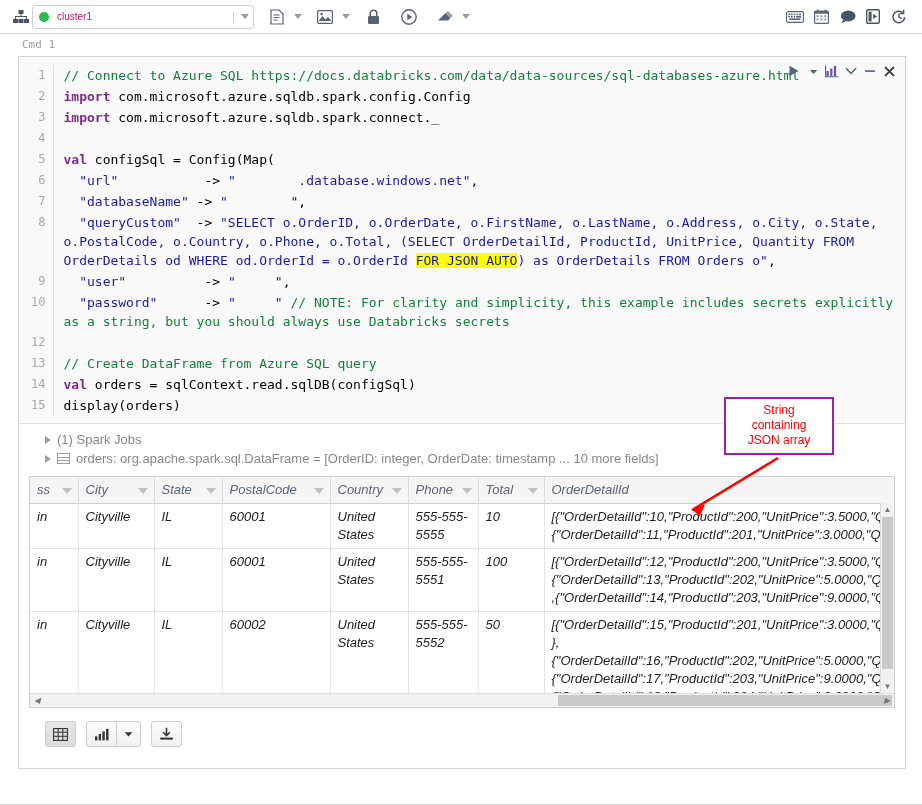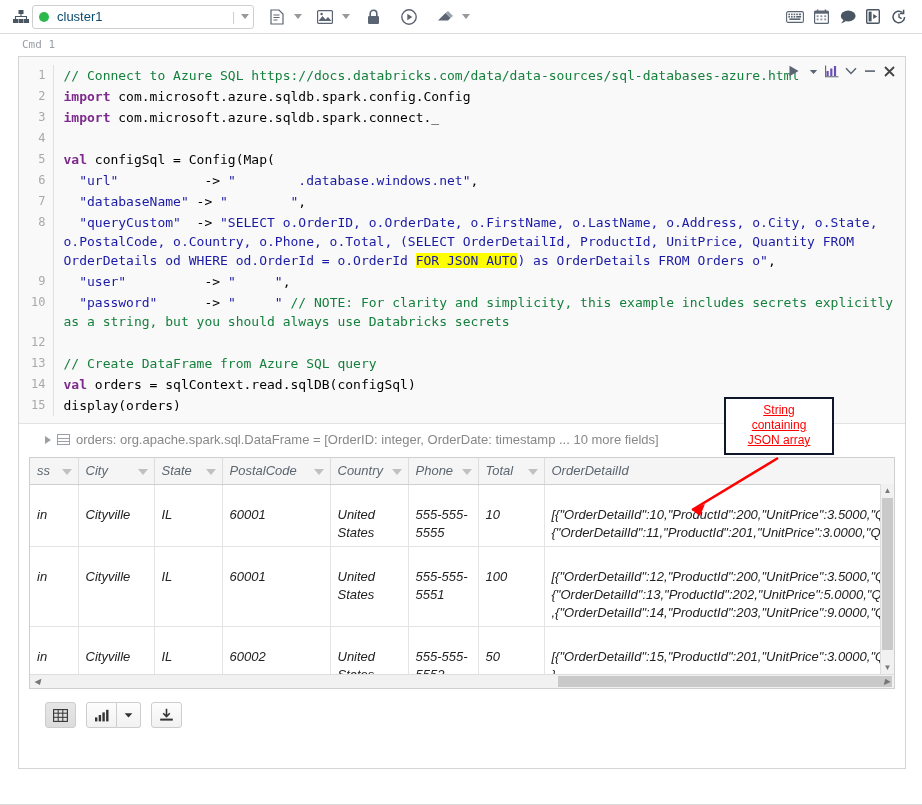--- a/index.html
+++ b/index.html
@@ -30,21 +30,21 @@
     height: 24px;
     width: 222px;
     padding: 0 4px 0 6px;
     margin-left: 22px;
     background: #fff;
   }
   .cluster-dot {
     width: 10px; height: 10px; border-radius: 50%;
     background: #2db84d; margin-right: 8px; flex: 0 0 auto;
   }
-  .cluster-name { font-size: 13px; color: #0c4a6e; flex: 1 1 auto; white-space: nowrap; }
+  .cluster-name { font-size: 10px; color: #be185d; flex: 1 1 auto; white-space: nowrap; }
   .caret-sm {
     width:0;height:0;border-left:4px solid transparent;border-right:4px solid transparent;
     border-top:5px solid #999; margin-left:4px; flex:0 0 auto;
   }
   .sep-pipe { color:#ccc; font-size:12px; margin-right:2px; }
 
   .tb-icon {
     width: 26px; height: 24px;
     display: flex; align-items: center; justify-content: center;
     color: #5a6472;
@@ -154,21 +154,21 @@
     overflow: hidden;
   }
   table.dt th .hcaret {
     position:absolute; right:6px; top:11px;
     width:0;height:0;border-left:5px solid transparent;border-right:5px solid transparent;
     border-top:6px solid #c0c0c0;
   }
   table.dt td {
     border-right: 1px solid #e4e4e4;
     border-bottom: 1px solid #e4e4e4;
-    padding: 21px 6px 4px 7px;
+    padding: 4px 6px 4px 7px;
     color: #222;
     vertical-align: top;
     word-break: break-word;
     font-size: 13px;
     line-height: 18px;
   }
   td.od { font-size: 12.5px; line-height: 18px; word-break: break-all; }
 
   
   .vscroll {
@@ -209,29 +209,28 @@
     display:inline-block; height:11px; vertical-align:middle;
     background: linear-gradient(90deg,#e9e9e9,#d8d8d8,#eee,#ddd,#e5e5e5);
     filter: blur(0.6px);
   }
 
   
   .callout {
     position: absolute;
     left: 724px; top: 397px;
     width: 110px; height: 58px;
-    border: 2px solid #0f172a;
+    border: 2px solid #a21caf;
     background: #ffffff;
     color: #ff0000;
     font-size: 12px;
     line-height: 15px;
     text-align: center;
     padding-top: 4px;
     z-index: 20;
-    text-decoration: underline;
   }
   .callout-arrow { position:absolute; left:620px; top:440px; width:220px; height:80px; z-index:19; pointer-events:none; }
 
   .bottom-line { position:absolute; left:0; right:0; bottom:0; height:1px; background:#d9d9d9; }
 </style>
 </head>
 <body>
 
 <div class="topbar">
   <div class="cluster-icon">
@@ -456,20 +455,24 @@
           </tr>
           <tr>
             <td class="gutter">15</td>
             <td class="src">display(orders)</td>
           </tr>
         </tbody>
     </table>
   </div>
 
   <div class="results">
+    <div class="jobline">
+      <span class="tri"></span>
+      <span>(1) Spark Jobs</span>
+    </div>
     <div class="jobline">
       <span class="tri"></span>
       <span class="grid-mini"></span>
       <span>orders:  org.apache.spark.sql.DataFrame = [OrderID: integer, OrderDate: timestamp ... 10 more fields]</span>
     </div>
 
     <div class="table-wrap">
       <table class="dt">
         <colgroup>
           <col style="width:48px">

